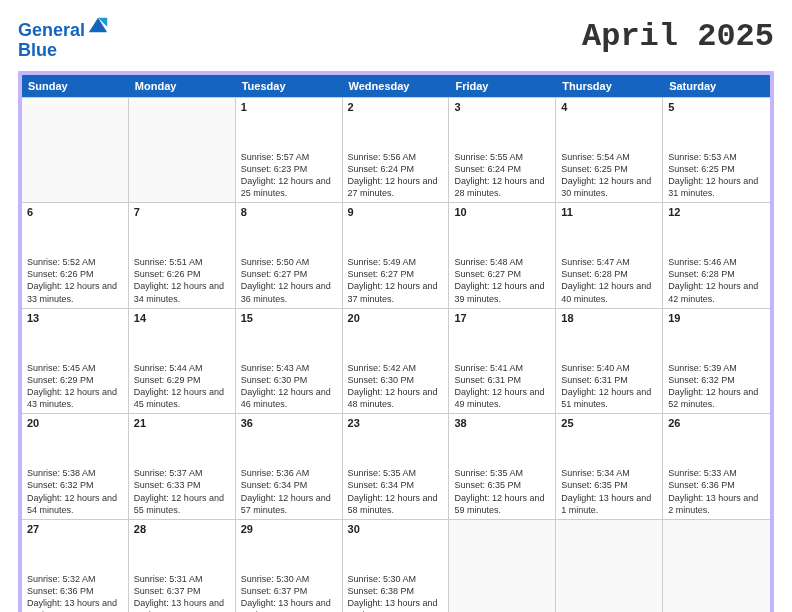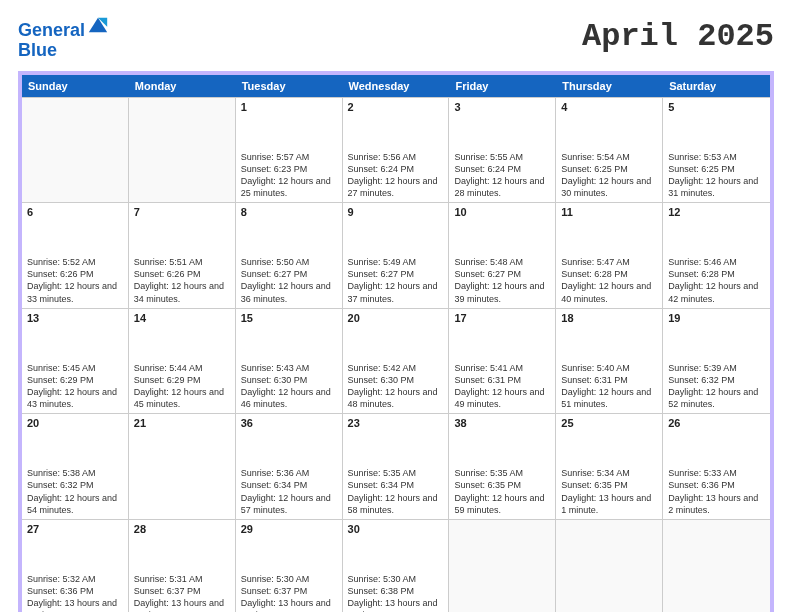--- a/index.html
+++ b/index.html
@@ -229,20 +229,21 @@
             <div class="cell-text">Sunrise: 5:39 AM<br>Sunset: 6:32 PM<br>Daylight: 12 hours and 52 minutes.</div>
           </div>
         </div>
         <div class="cal-row">
           <div class="cal-cell">
             <div class="day-num">20</div>
             <div class="cell-text">Sunrise: 5:38 AM<br>Sunset: 6:32 PM<br>Daylight: 12 hours and 54 minutes.</div>
           </div>
           <div class="cal-cell">
             <div class="day-num">21</div>
+            <div class="cell-text">Sunrise: 5:37 AM<br>Sunset: 6:33 PM<br>Daylight: 12 hours and 55 minutes.</div>
           </div>
           <div class="cal-cell">
             <div class="day-num">36</div>
             <div class="cell-text">Sunrise: 5:36 AM<br>Sunset: 6:34 PM<br>Daylight: 12 hours and 57 minutes.</div>
           </div>
           <div class="cal-cell">
             <div class="day-num">23</div>
             <div class="cell-text">Sunrise: 5:35 AM<br>Sunset: 6:34 PM<br>Daylight: 12 hours and 58 minutes.</div>
           </div>
           <div class="cal-cell">

